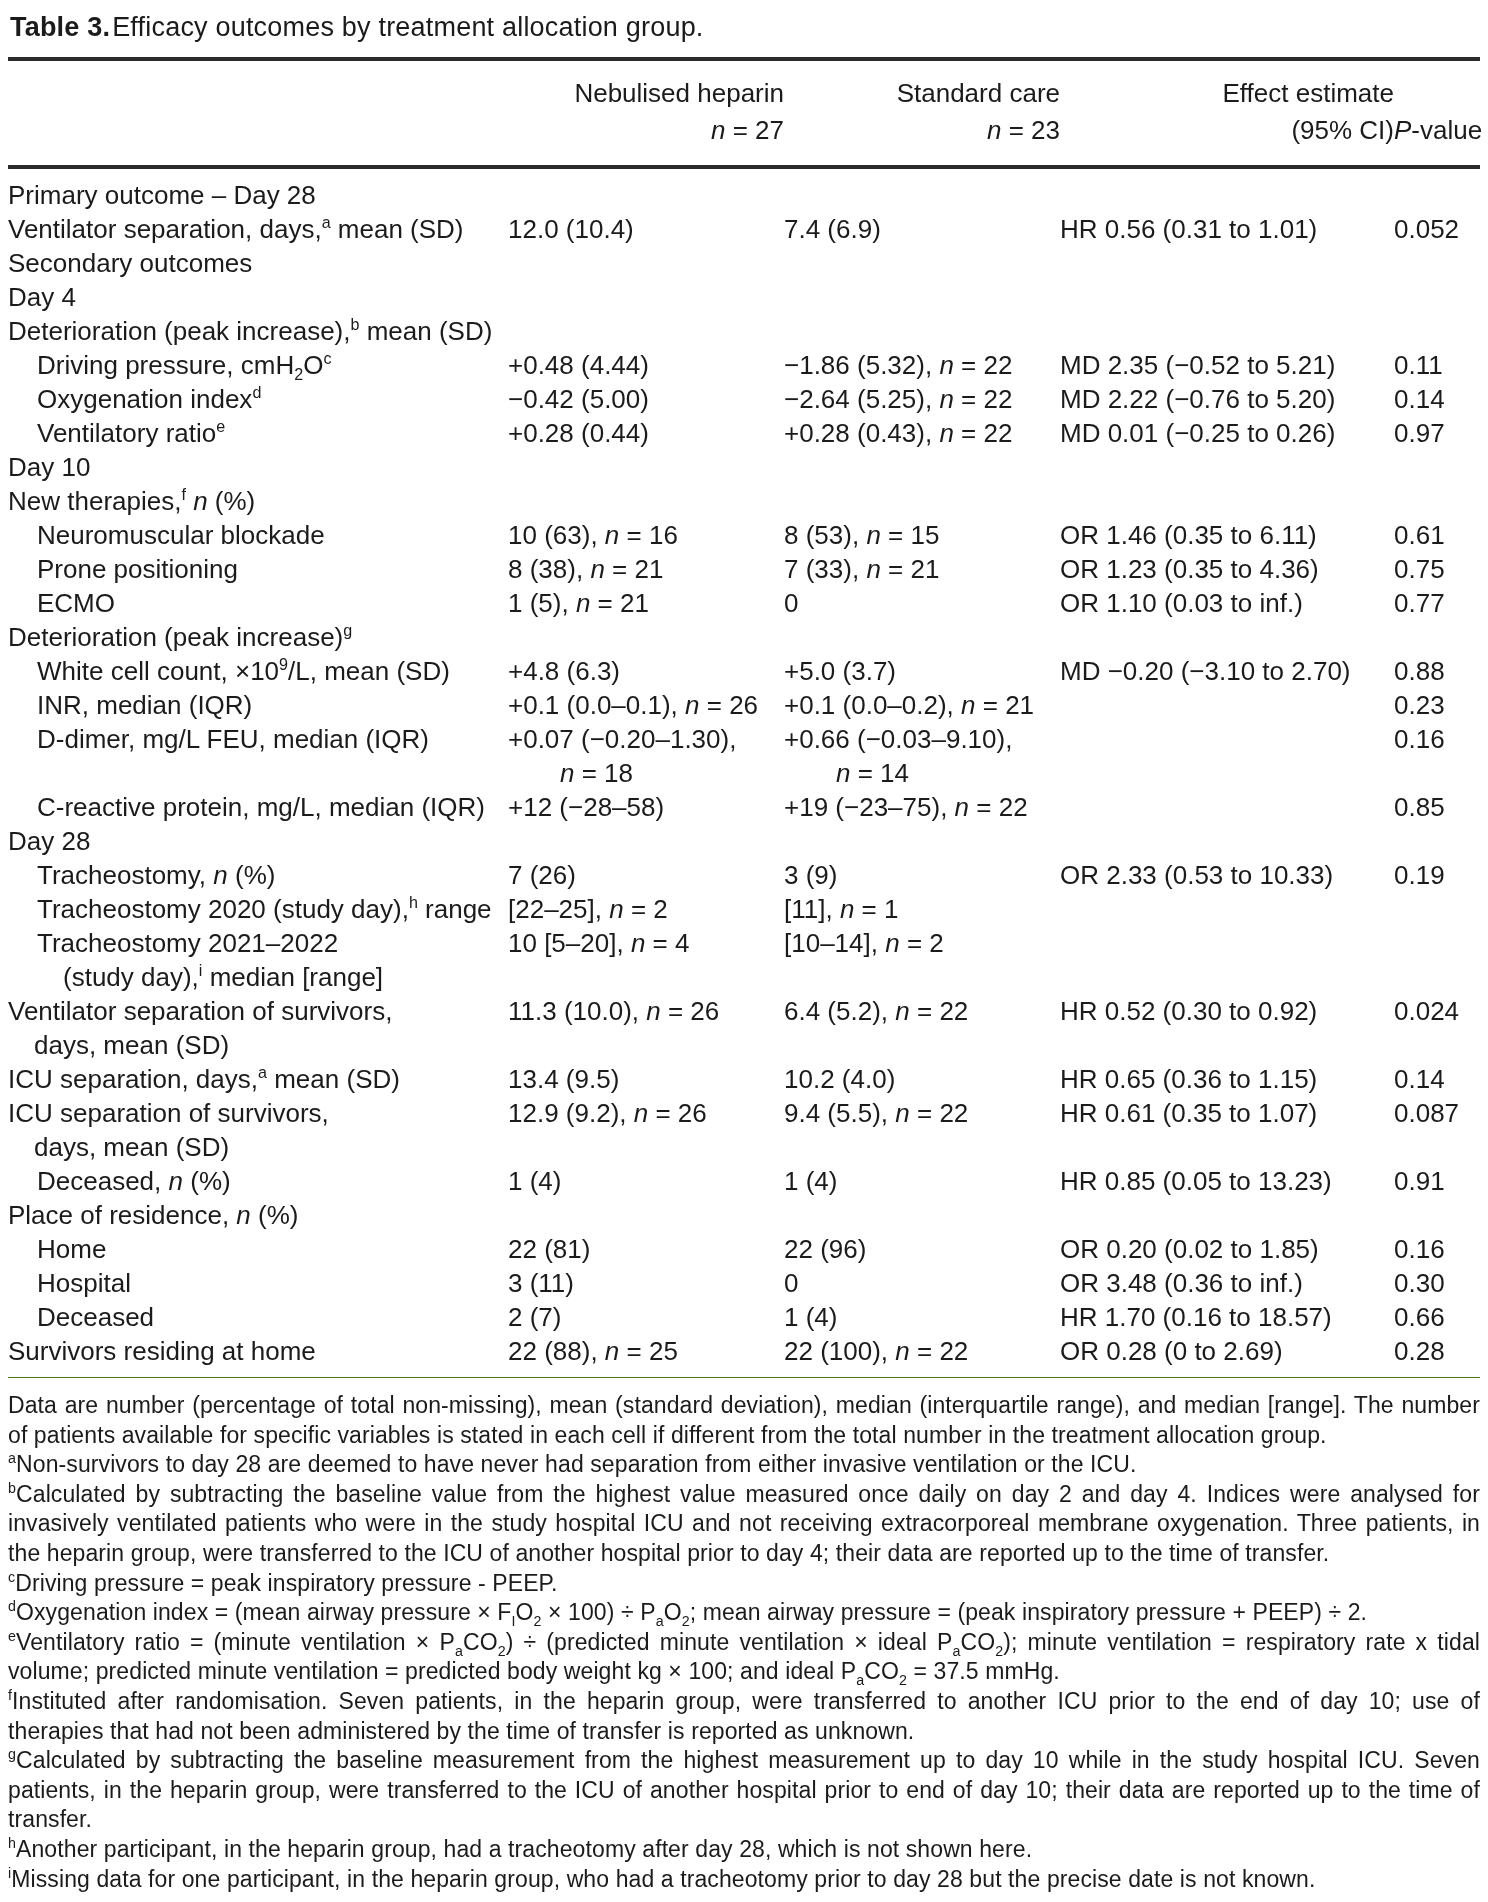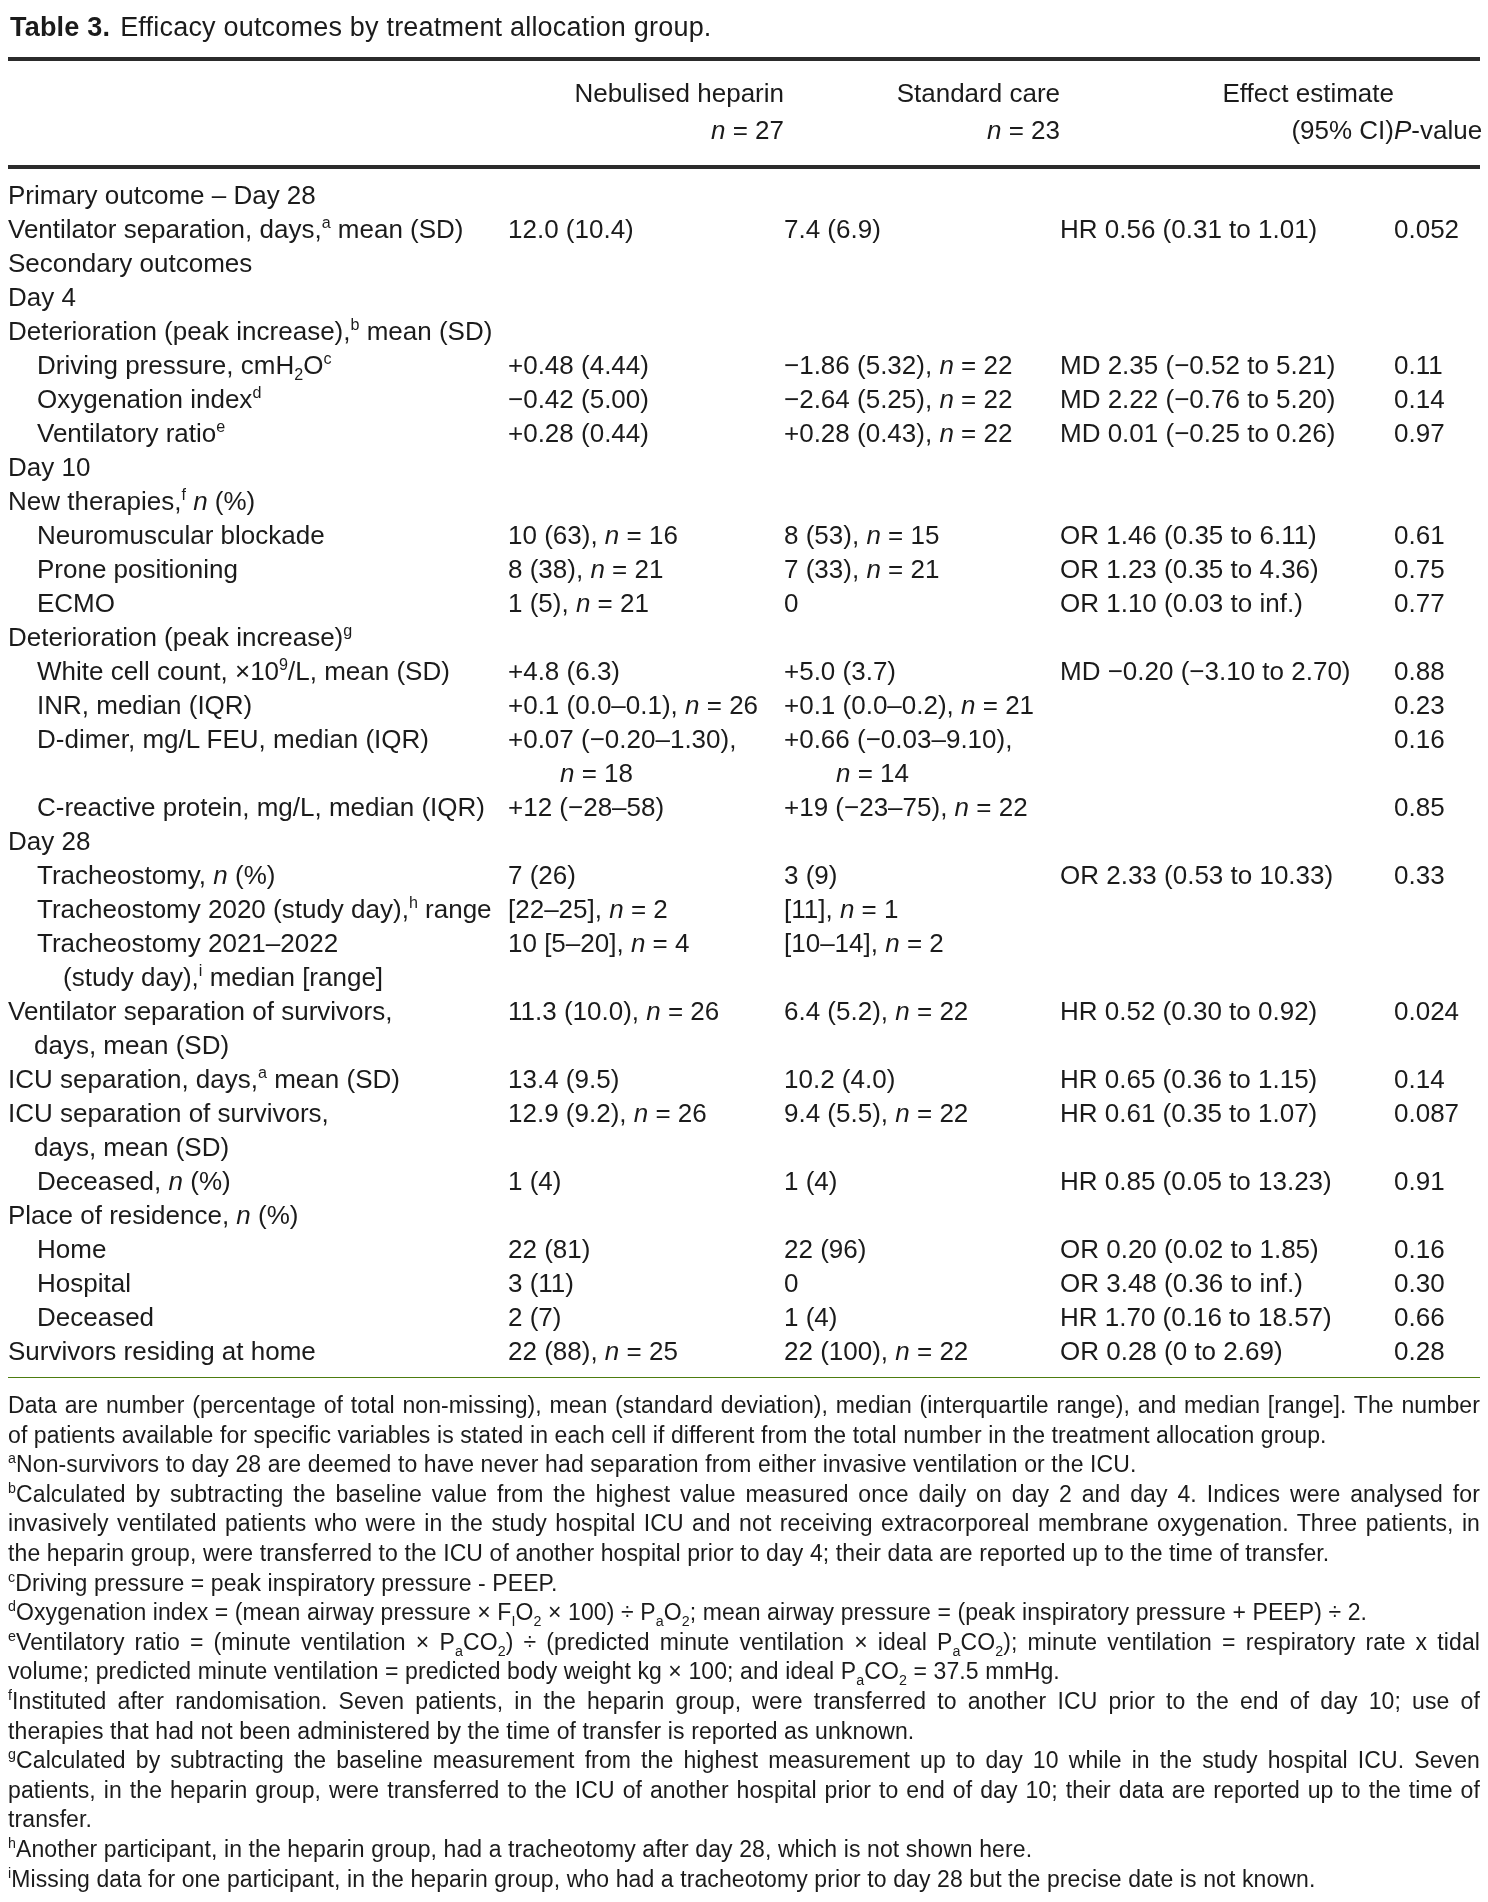--- a/index.html
+++ b/index.html
@@ -16,21 +16,21 @@
     padding: 8px 8px 0 8px;
     overflow: hidden;
     background: #ffffff;
   }
   .caption {
     font-size: 27px;
     line-height: 1.3;
     margin: 2px 0 12px 2px;
     letter-spacing: 0.2px;
   }
-  .caption .tlabel { font-weight: bold; margin-right: 10px; }
+  .caption .tlabel { font-weight: bold; margin-right: 2px; }
 
   table.efficacy {
     width: 100%;
     border-collapse: collapse;
     table-layout: fixed;
     font-size: 26px;
     border-top: 4px solid #2b2b2b;
   }
   thead tr { border-bottom: 4px solid #2b2b2b; }
   tbody    { border-bottom: 1px solid #4d7c0f; }
@@ -225,21 +225,21 @@
           <td></td>
           <td></td>
           <td></td>
           <td></td>
         </tr>
         <tr>
           <td class="label ind1">Tracheostomy, <i>n</i> (%)</td>
           <td>7 (26)</td>
           <td>3 (9)</td>
           <td>OR 2.33 (0.53 to 10.33)</td>
-          <td>0.33</td>
+          <td>0.19</td>
         </tr>
         <tr>
           <td class="label ind1">Tracheostomy 2020 (study day),<sup>h</sup> range</td>
           <td>[22–25], <i>n</i> = 2</td>
           <td>[11], <i>n</i> = 1</td>
           <td></td>
           <td></td>
         </tr>
         <tr>
           <td class="label ind1">Tracheostomy 2021–2022<br> (study day),<sup>i</sup> median [range]</td>

